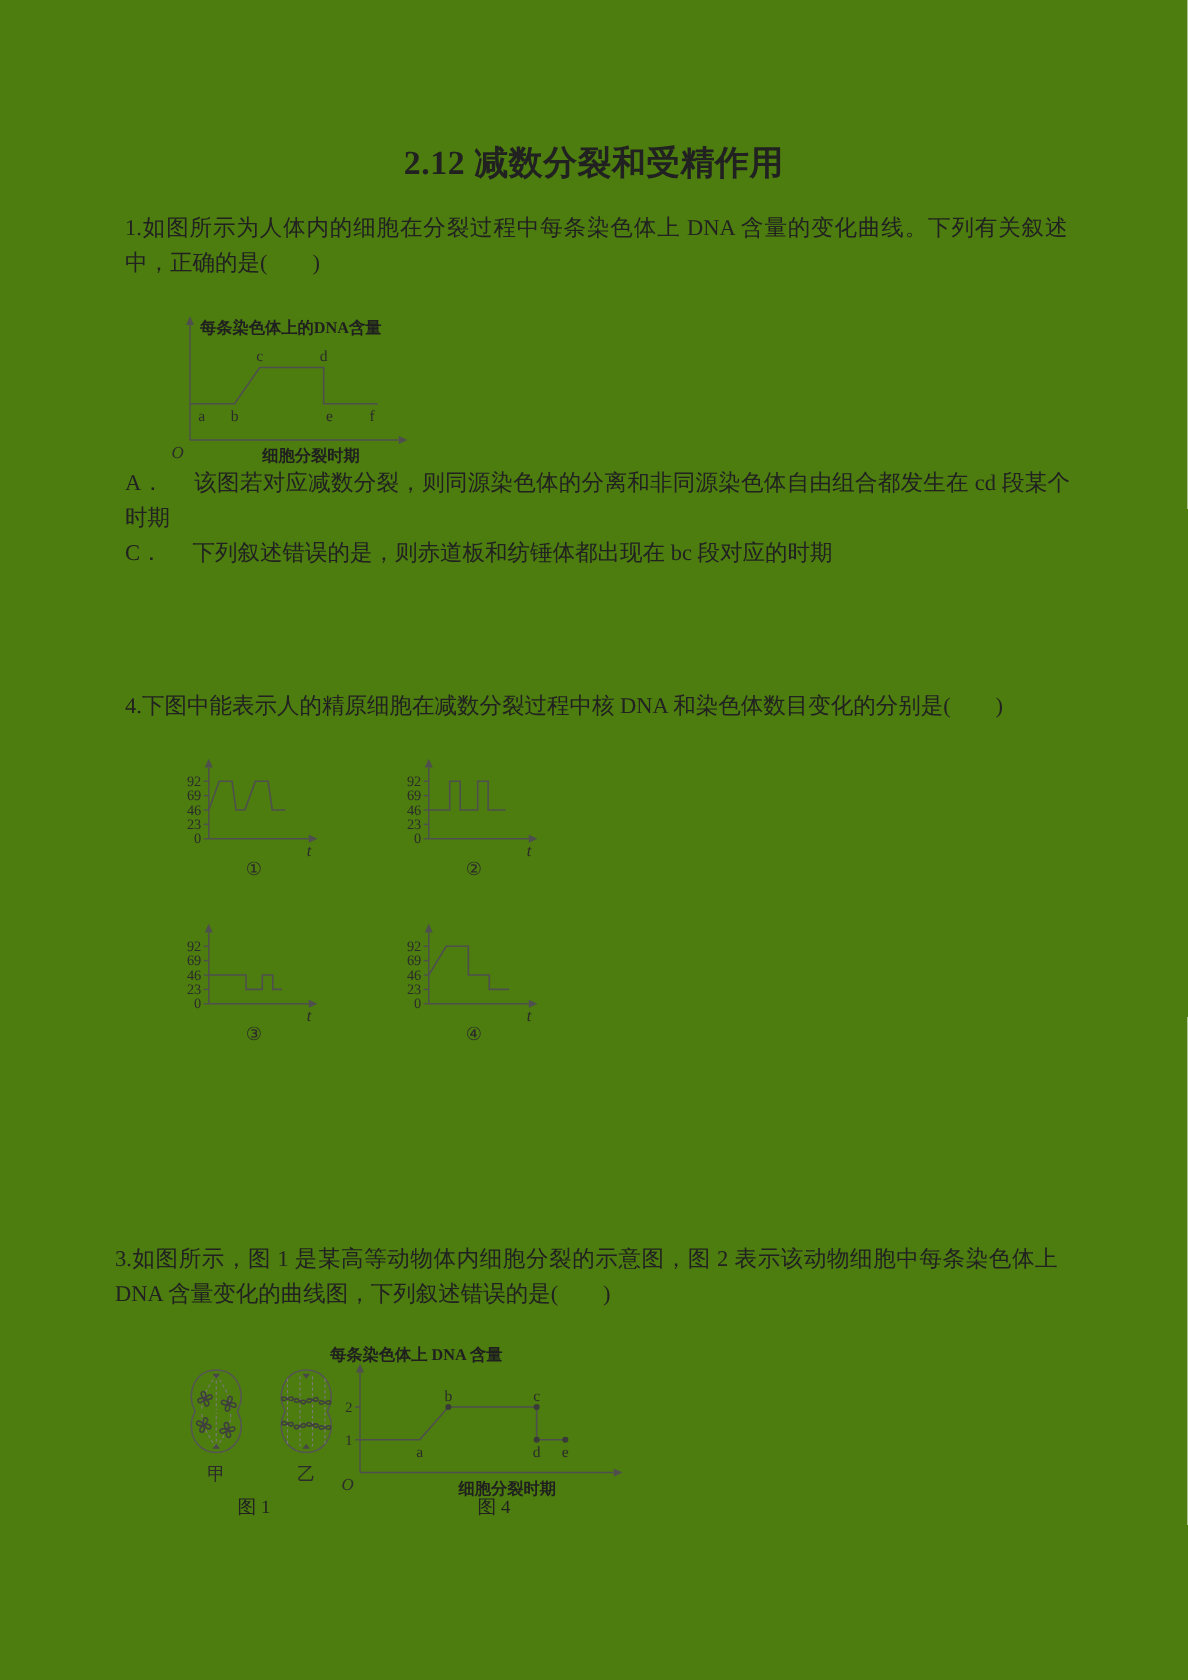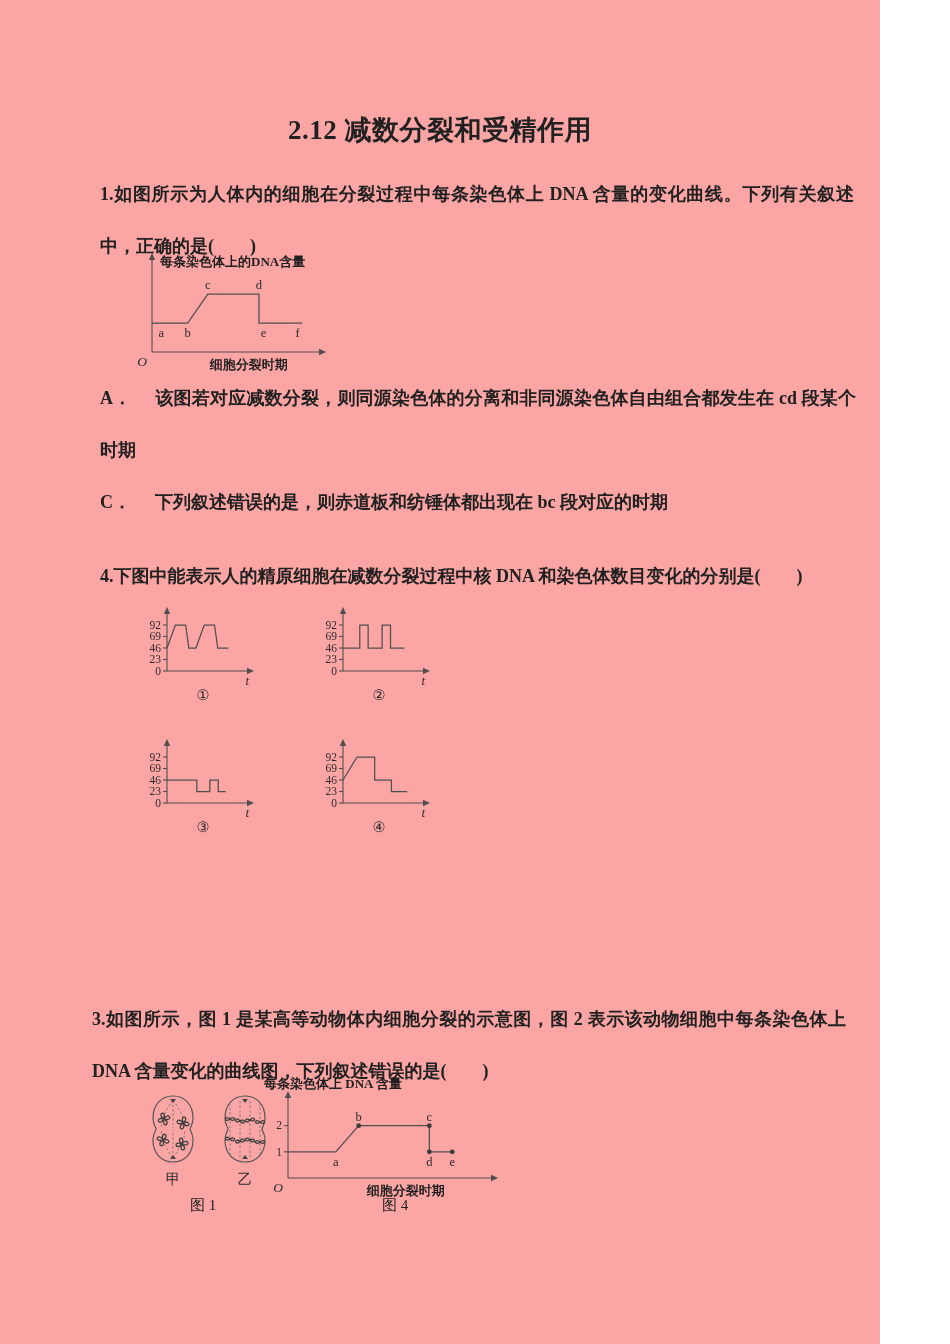--- a/index.html
+++ b/index.html
@@ -1,36 +1,35 @@
 <!DOCTYPE html>
 <html><head>
 <meta charset="utf-8">
 <style>
   html,body{margin:0;padding:0;background:#ffffff;}
   .page{
     position:relative;
-    width:880px;height:1344px;
-    background:#fca5a5;
+    width:950px;height:1344px;
+    background:#4d7c0f;
     font-family:"Liberation Serif","DejaVu Serif",serif;
     color:#212121;
     overflow:hidden;
   }
   .abs{position:absolute;}
   .doc-title{
     left:0;right:0;top:112px;
     text-align:center;
     font-size:27px;
     font-weight:bold;
     letter-spacing:0.5px;
   }
   .para{
     font-size:18px;
-    line-height:52px;
+    line-height:28px;
     text-align:justify;
-    font-weight:bold;
   }
   .opts p{margin:0;}
   .optlabel{margin-right:24px;}
   .figcap{font-size:15px;}
   svg{overflow:visible;display:block;}
   svg text{font-family:"Liberation Serif","DejaVu Serif",serif;}
   .ax{stroke:#4f4f4f;stroke-width:1.1;fill:none;}
   .curve{stroke:#4f4f4f;stroke-width:1.25;fill:none;}
   .ar{fill:#4f4f4f;stroke:none;}
   .dot{fill:#3a3a3a;}

